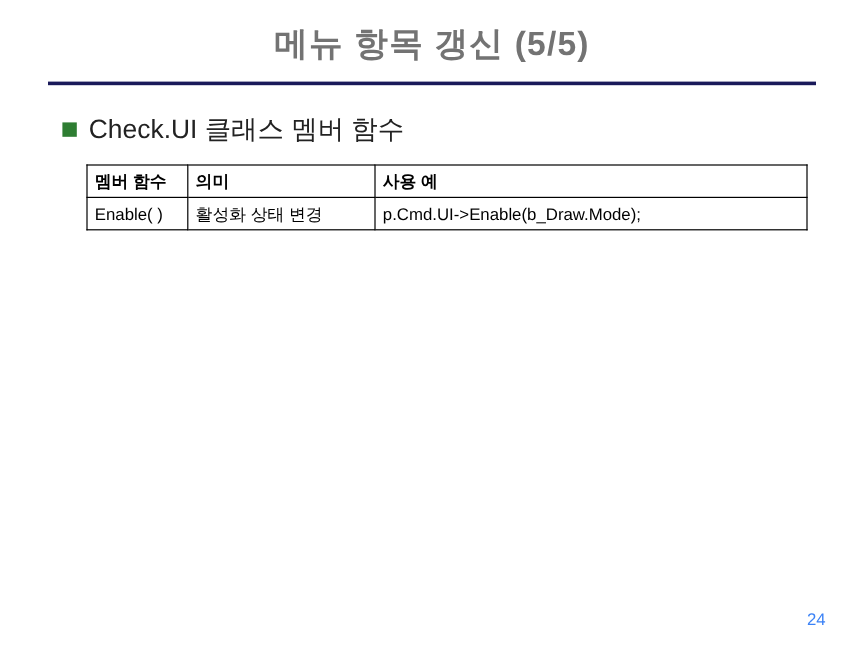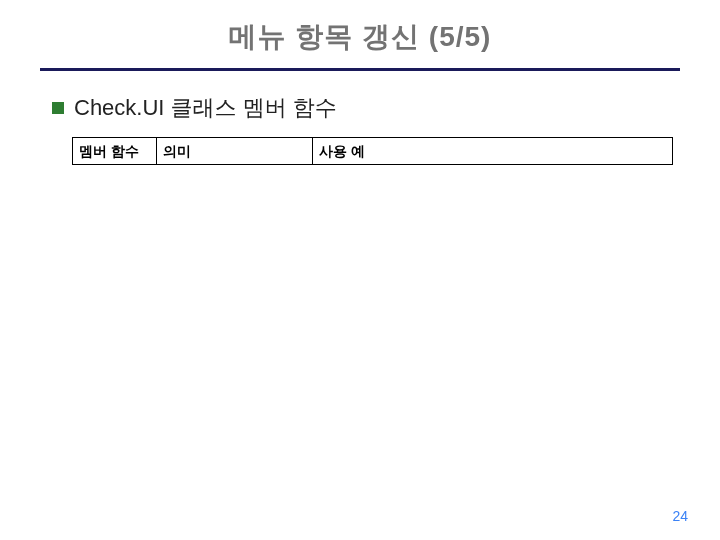--- a/index.html
+++ b/index.html
@@ -92,17 +92,22 @@
         <col class="c3">
     </colgroup>
     <thead>
       <tr>
         <th>멤버 함수</th>
         <th>의미</th>
         <th>사용 예</th>
       </tr>
     </thead>
     <tbody>
+      <tr>
+        <td>Enable( )</td>
+        <td>활성화 상태 변경</td>
+        <td>p.Cmd.UI-&gt;Enable(b_Draw.Mode);</td>
+      </tr>
     </tbody>
   </table>
 </div>
 
 <div class="page-num">24</div>
 
 </body></html>

